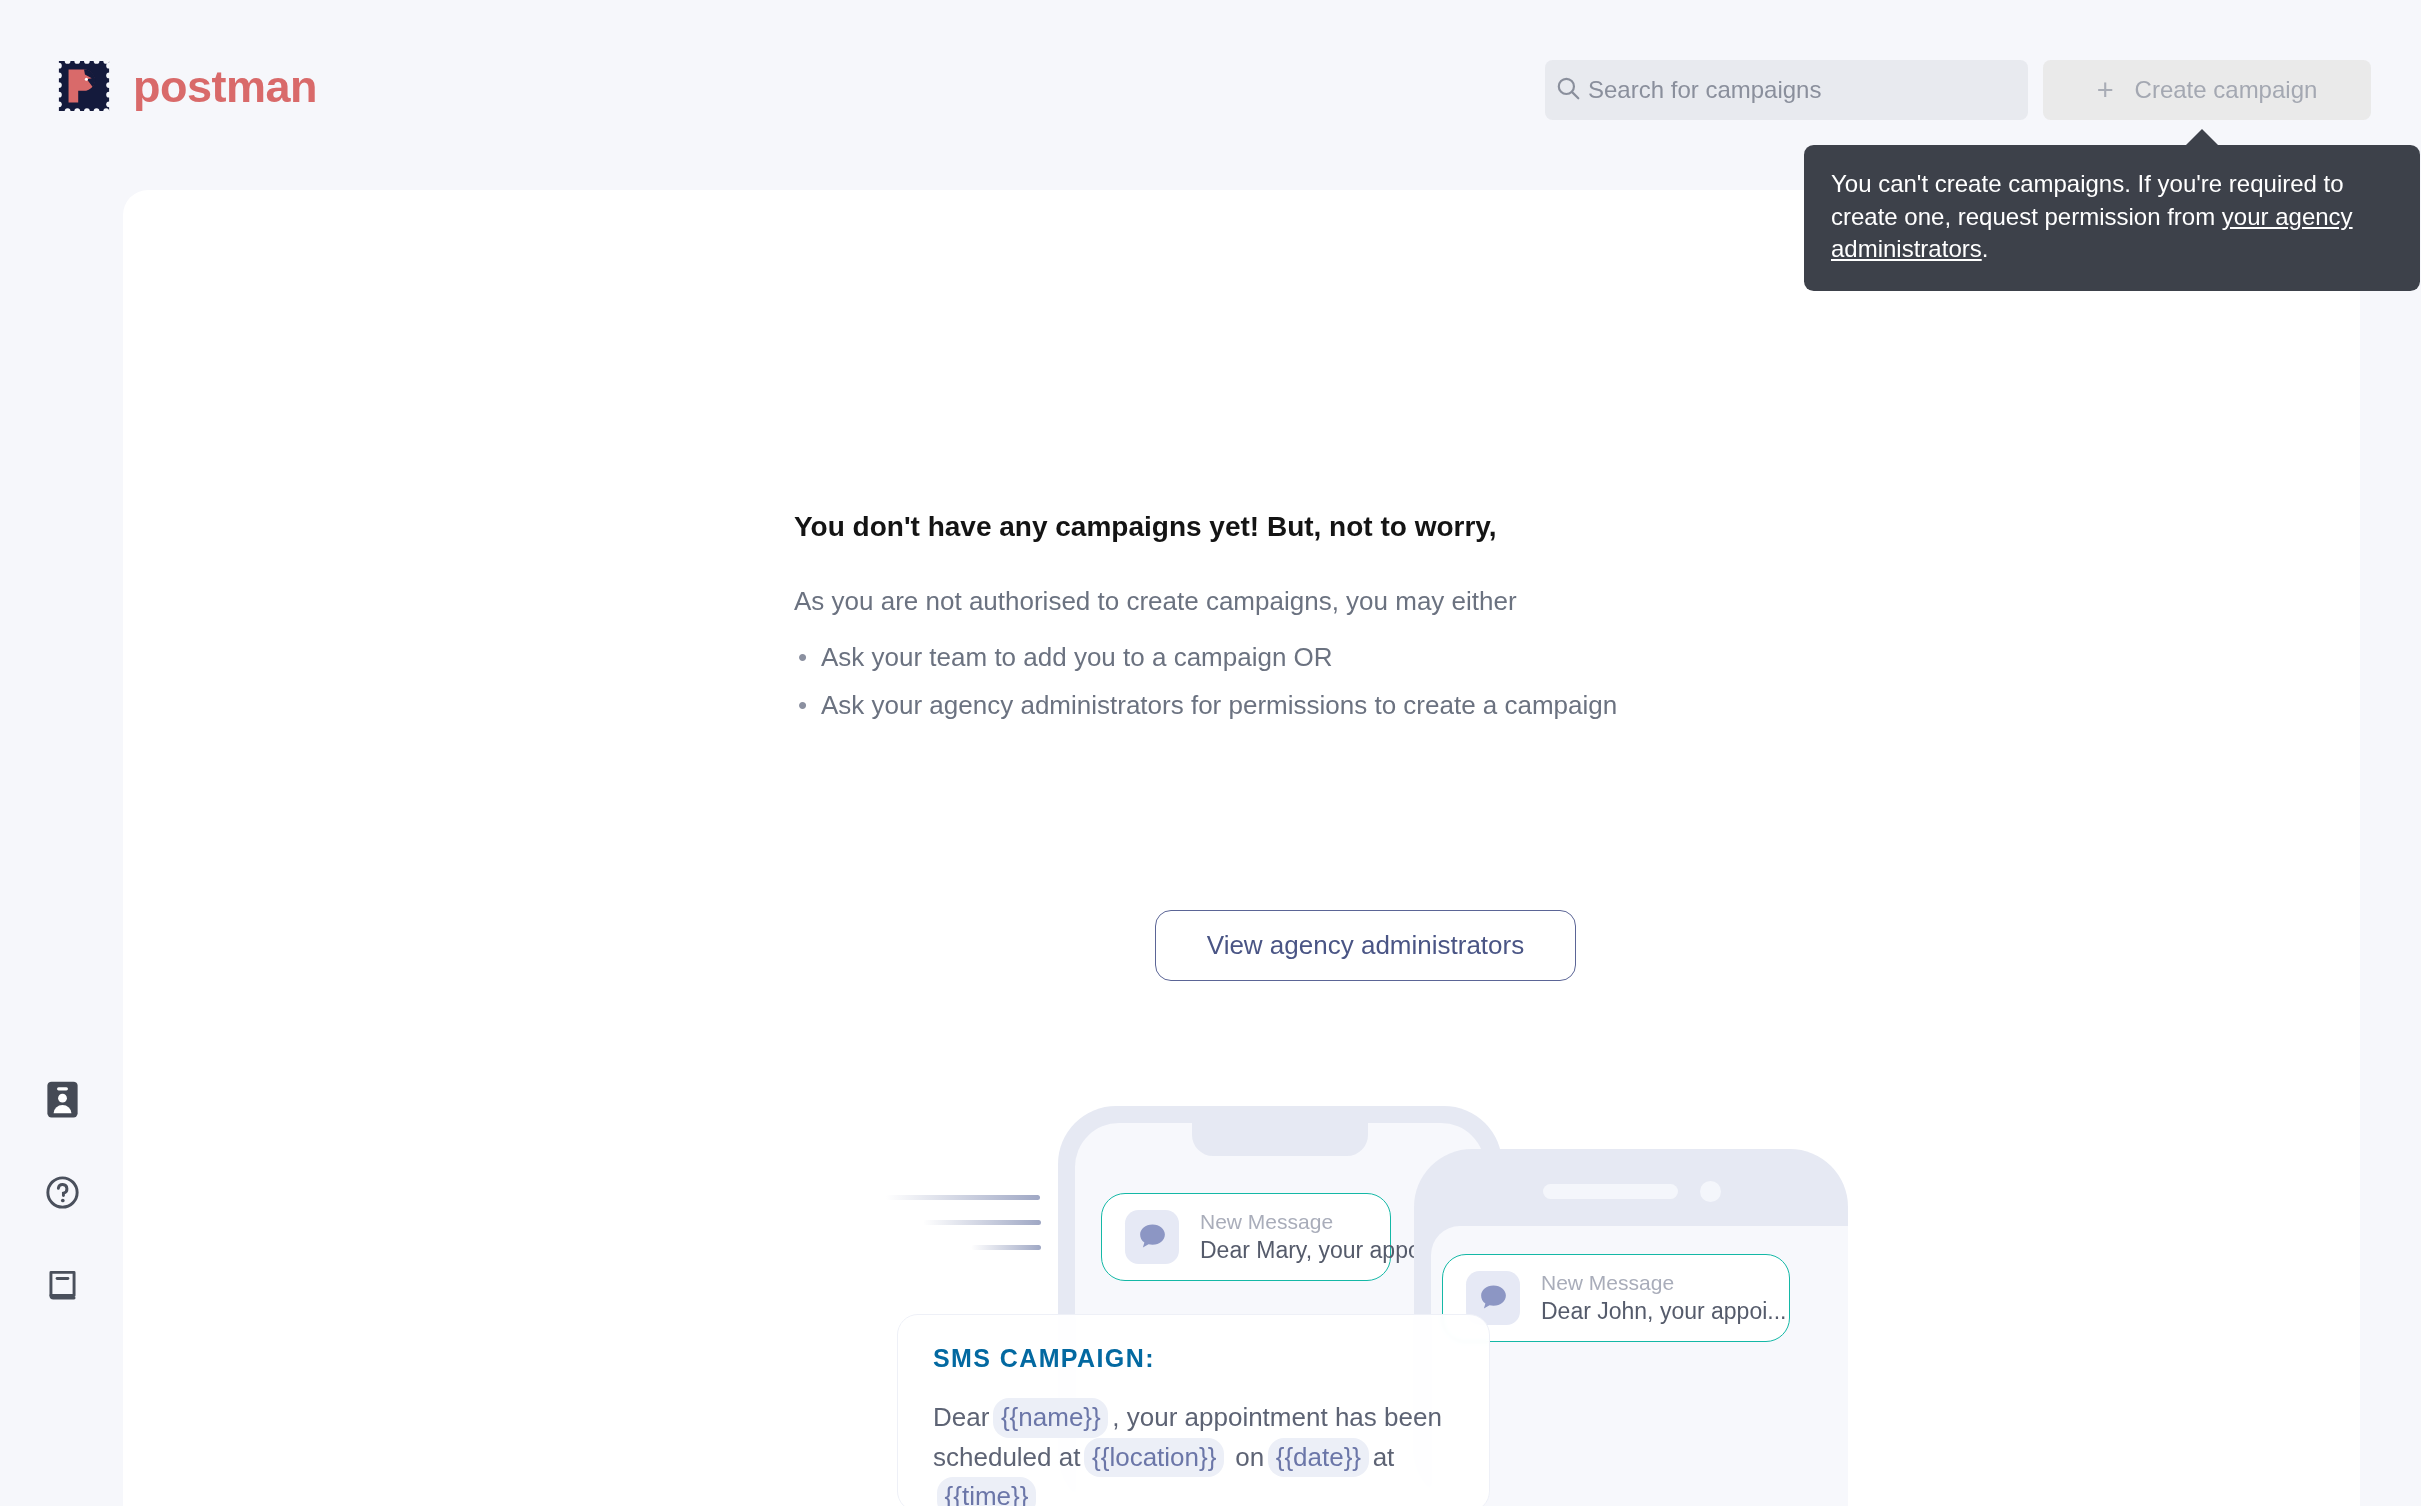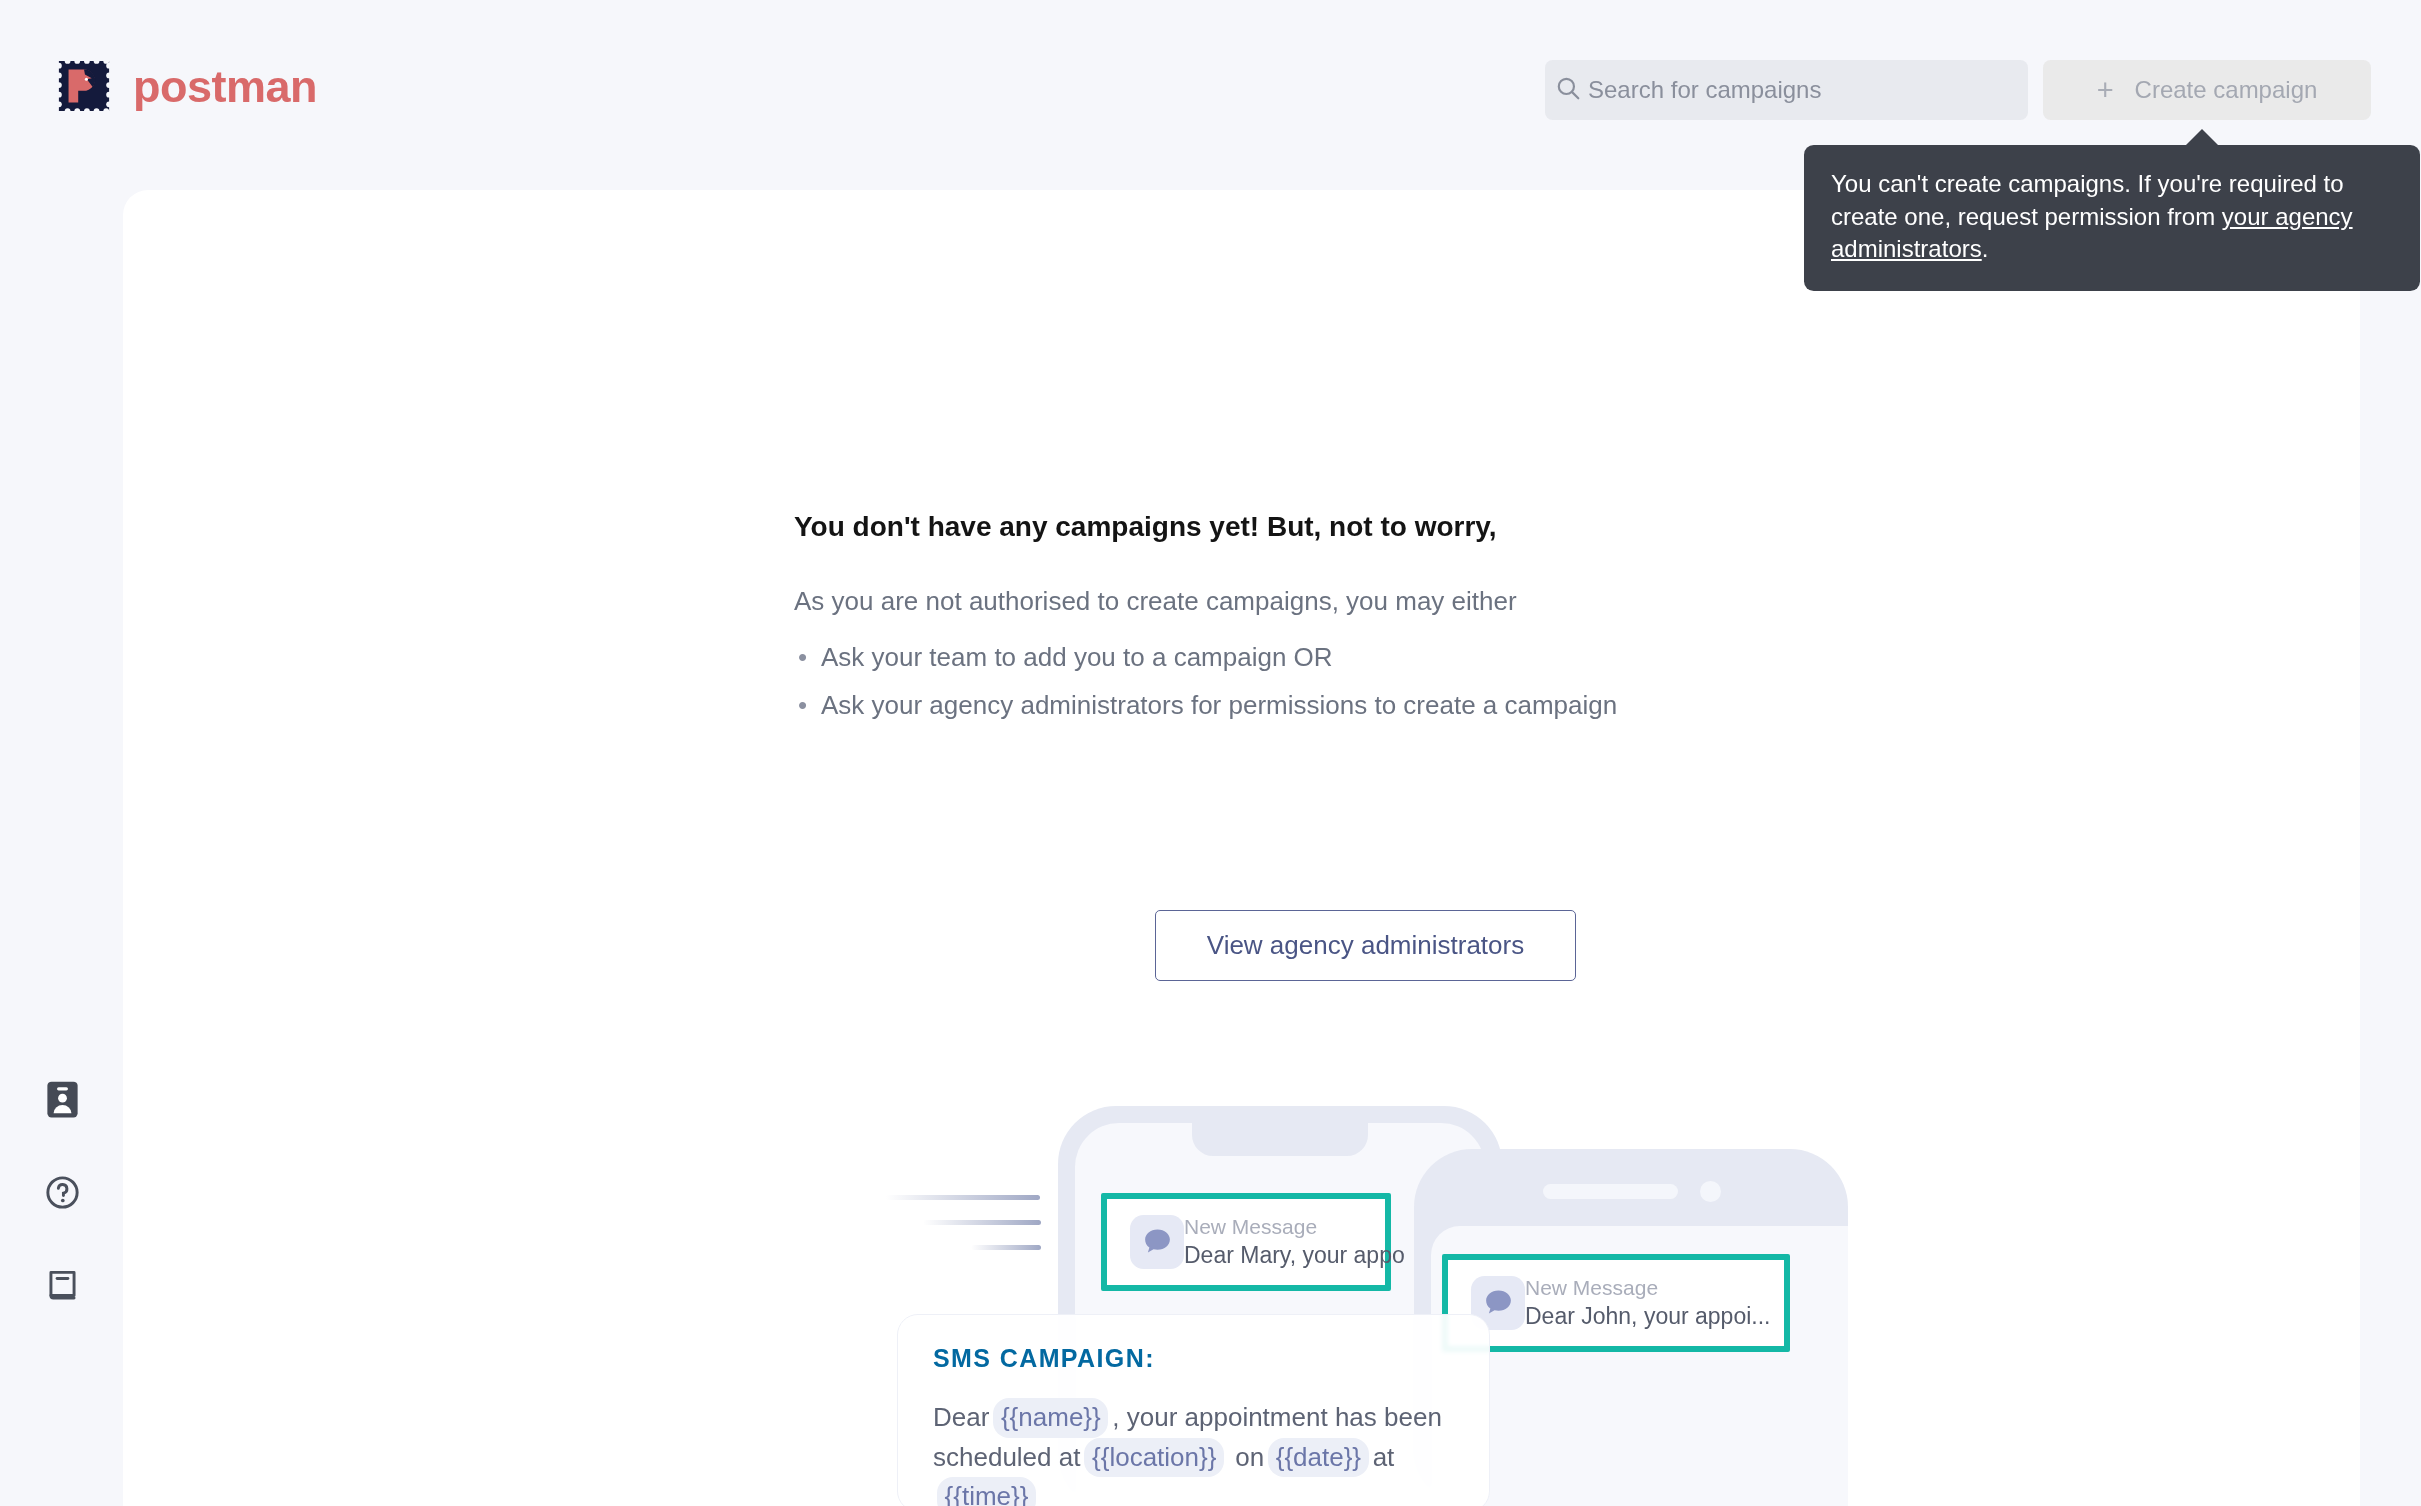--- a/index.html
+++ b/index.html
@@ -60,21 +60,21 @@
   }
 
   .empty { position: absolute; left: 671px; top: 319px; width: 1062px; }
   .empty h1 { font-size: 28px; font-weight: bold; color: #141414; line-height: 1.3; }
   .empty .lead { margin-top: 39px; font-size: 26px; color: #6b7280; line-height: 1.35; }
   .empty ul { margin-top: 13.5px; list-style: none; }
   .empty li { font-size: 26px; color: #6b7280; line-height: 1.85; padding-left: 27px; position: relative; }
   .empty li:before { content: "\2022"; position: absolute; left: 3.9px; color: #8b90a0; }
   .view-admins-btn {
     position: absolute; left: 1032px; top: 720px; width: 421px; height: 71px;
-    border: 1.9px solid #5b6596; border-radius: 5px; background: #ffffff;
+    border: 1.9px solid #5b6596; border-radius: 16px; background: #ffffff;
     color: #4a5585; font-size: 26px; cursor: pointer;
     display: flex; align-items: center; justify-content: center;
   }
 
   
   .illus { position: absolute; left: 0; top: 714px; width: 2237px; height: 602px; }
 
   .speedlines { position: absolute; left: 763px; top: 270px; width: 174px; height: 106px; }
   .sl { position: absolute; height: 4.8px; border-radius: 2.9px;
         background: linear-gradient(to right, rgba(142,152,186,0) 0%, rgba(142,152,186,0.85) 100%); }
@@ -102,22 +102,22 @@
   .phone-b .speaker {
     position: absolute; left: 129px; top: 35px; width: 135px; height: 15.4px;
     background: #f4f6fb; border-radius: 9.7px;
   }
   .phone-b .camera {
     position: absolute; left: 286px; top: 32px; width: 21px; height: 21px;
     background: #f4f6fb; border-radius: 50%;
   }
 
   .notif {
-    position: absolute; background: #ffffff; border: 6px solid #14b8a6; border-radius: 2px;
-    display: flex; align-items: center; padding: 15.4px 23px;
+    position: absolute; background: #ffffff; border: 1px solid #14b8a6; border-radius: 24px;
+    display: flex; align-items: center; gap: 21px; padding: 15.4px 23px;
   }
   .notif .bubble-wrap {
     width: 54px; height: 54px; background: #e6e9f5; border-radius: 13.5px;
     display: flex; align-items: center; justify-content: center; flex: 0 0 auto;
   }
   .notif .ntext { line-height: 1.25; }
   .notif .ntitle { font-size: 21px; color: #a9adba; }
   .notif .nbody { font-size: 23px; color: #555b6b; white-space: nowrap; }
   .notif-a { left: 978px; top: 289px; width: 290px; }
   .notif-b { left: 1319px; top: 350px; width: 348px; }

